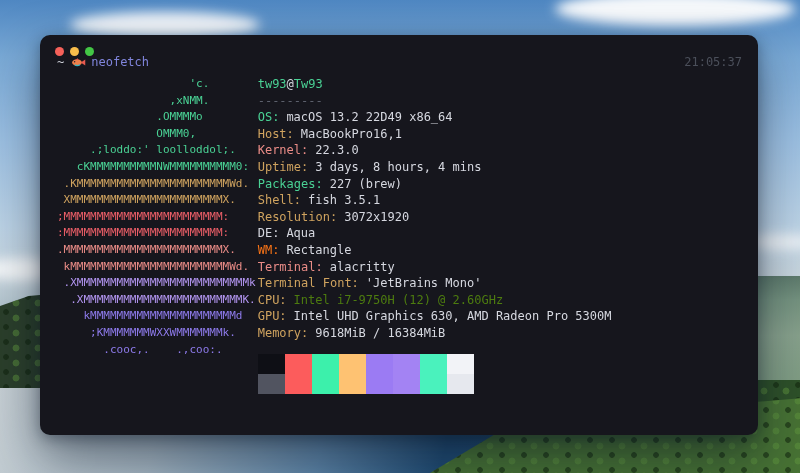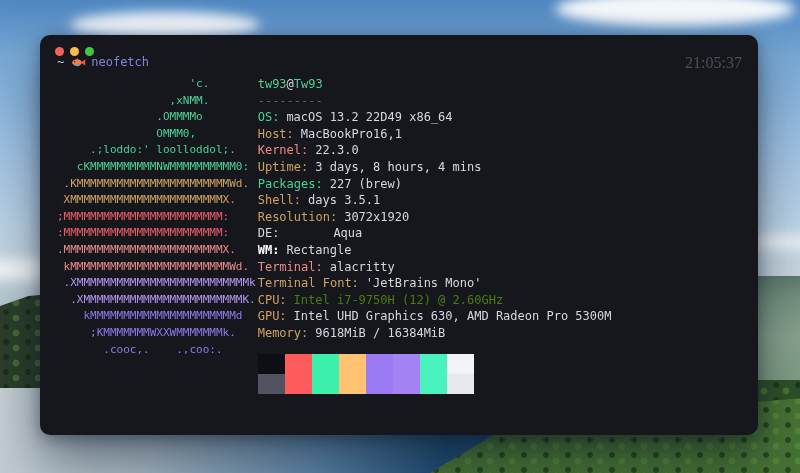--- a/index.html
+++ b/index.html
@@ -27,21 +27,21 @@
 
   .window{
     position:absolute;left:40px;top:35px;width:718px;height:400px;
     background:#16161d;border-radius:10px;
     box-shadow:0 22px 50px rgba(10,20,35,.5),0 4px 14px rgba(10,20,35,.35);
   }
   .dots{position:absolute;left:15px;top:12px;display:flex;gap:6px;}
   .dot{width:9px;height:9px;border-radius:50%;display:inline-block;}
   .prompt-row{position:absolute;left:17px;right:16px;top:19px;display:flex;align-items:center;font-size:12px;line-height:17px;}
   .prompt-row .fish{margin:0 5px 0 7px;display:inline-flex;}
-  .clock{margin-left:auto;font-size:16px;font-family:Liberation Serif, serif;}
+  .clock{margin-left:auto;font-size:12px;}
   .content{position:absolute;left:17px;right:14px;top:41px;display:flex;align-items:flex-start;}
   .art{font-size:11px;line-height:16.6px;white-space:pre;flex:0 0 auto;}
   .info{margin-left:2px;font-size:12px;line-height:16.6px;flex:1 1 auto;white-space:nowrap;}
   .info-row .lab{margin-right:7px;}
   .pal{margin-top:12px;display:inline-block;font-size:0;line-height:0;}
   .pal-row{display:block;height:20px;}
   .swatch{display:inline-block;width:27px;height:20px;}
 </style>
 </head>
 <body>
@@ -85,24 +85,24 @@
         <div>
           <span style="color: rgb(74, 210, 149);">tw93</span><span style="color: rgb(214, 216, 224);">@</span><span style="color: rgb(74, 210, 149);">Tw93</span>
         </div>
         <div style="color: rgb(92, 96, 108);">---------</div>
         <div id="info-list">
             <div class="info-row"><span class="lab" style="color: rgb(74, 210, 149);">OS:</span><span class="val" style="color: rgb(214, 216, 224);">macOS 13.2 22D49 x86_64</span></div>
             <div class="info-row"><span class="lab" style="color: rgb(207, 163, 95);">Host:</span><span class="val" style="color: rgb(214, 216, 224);">MacBookPro16,1</span></div>
             <div class="info-row"><span class="lab" style="color: rgb(234, 140, 135);">Kernel:</span><span class="val" style="color: rgb(214, 216, 224);">22.3.0</span></div>
             <div class="info-row"><span class="lab" style="color: rgb(207, 163, 95);">Uptime:</span><span class="val" style="color: rgb(214, 216, 224);">3 days, 8 hours, 4 mins</span></div>
             <div class="info-row"><span class="lab" style="color: rgb(74, 210, 149);">Packages:</span><span class="val" style="color: rgb(214, 216, 224);">227 (brew)</span></div>
-            <div class="info-row"><span class="lab" style="color: rgb(207, 163, 95);">Shell:</span><span class="val" style="color: rgb(214, 216, 224);">days 3.5.1</span></div>
+            <div class="info-row"><span class="lab" style="color: rgb(207, 163, 95);">Shell:</span><span class="val" style="color: rgb(214, 216, 224);">fish 3.5.1</span></div>
             <div class="info-row"><span class="lab" style="color: rgb(207, 163, 95);">Resolution:</span><span class="val" style="color: rgb(214, 216, 224);">3072x1920</span></div>
-            <div class="info-row"><span class="lab" style="color: rgb(214, 216, 224);">DE:</span><span class="val" style="color: rgb(214, 216, 224); margin-left: 47px;">Aqua</span></div>
-            <div class="info-row"><span class="lab" style="color: #ffffff; font-weight: bold;">WM:</span><span class="val" style="color: rgb(214, 216, 224);">Rectangle</span></div>
+            <div class="info-row"><span class="lab" style="color: rgb(214, 216, 224);">DE:</span><span class="val" style="color: rgb(214, 216, 224);">Aqua</span></div>
+            <div class="info-row"><span class="lab" style="color: #f97316;">WM:</span><span class="val" style="color: rgb(214, 216, 224);">Rectangle</span></div>
             <div class="info-row"><span class="lab" style="color: rgb(234, 140, 135);">Terminal:</span><span class="val" style="color: rgb(214, 216, 224); margin-top: 18px;">alacritty</span></div>
             <div class="info-row"><span class="lab" style="color: rgb(207, 163, 95);">Terminal Font:</span><span class="val" style="color: rgb(214, 216, 224);">'JetBrains Mono'</span></div>
             <div class="info-row"><span class="lab" style="color: rgb(207, 163, 95);">CPU:</span><span class="val" style="color: #4d7c0f;">Intel i7-9750H (12) @ 2.60GHz</span></div>
             <div class="info-row"><span class="lab" style="color: rgb(207, 163, 95);">GPU:</span><span class="val" style="color: rgb(214, 216, 224);">Intel UHD Graphics 630, AMD Radeon Pro 5300M</span></div>
             <div class="info-row"><span class="lab" style="color: rgb(207, 163, 95); text-align: right;">Memory:</span><span class="val" style="color: rgb(214, 216, 224);">9618MiB / 16384MiB</span></div>
           </div>
         <div class="pal" id="palette"><div class="pal-row"><span class="swatch" style="background: rgb(14, 15, 21);"></span><span class="swatch" style="background: rgb(252, 92, 92);"></span><span class="swatch" style="background: rgb(60, 240, 171);"></span><span class="swatch" style="background: rgb(254, 194, 114);"></span><span class="swatch" style="background: rgb(155, 123, 243);"></span><span class="swatch" style="background: rgb(163, 131, 243);"></span><span class="swatch" style="background: rgb(74, 242, 189);"></span><span class="swatch" style="background: rgb(242, 243, 247);"></span></div><div class="pal-row"><span class="swatch" style="background: rgb(81, 84, 96);"></span><span class="swatch" style="background: rgb(252, 92, 92);"></span><span class="swatch" style="background: rgb(60, 240, 171);"></span><span class="swatch" style="background: rgb(254, 194, 114);"></span><span class="swatch" style="background: rgb(155, 123, 243);"></span><span class="swatch" style="background: rgb(163, 131, 243);"></span><span class="swatch" style="background: rgb(74, 242, 189);"></span><span class="swatch" style="background: rgb(230, 232, 238);"></span></div></div>
       </div>
     </div>
   </div>

